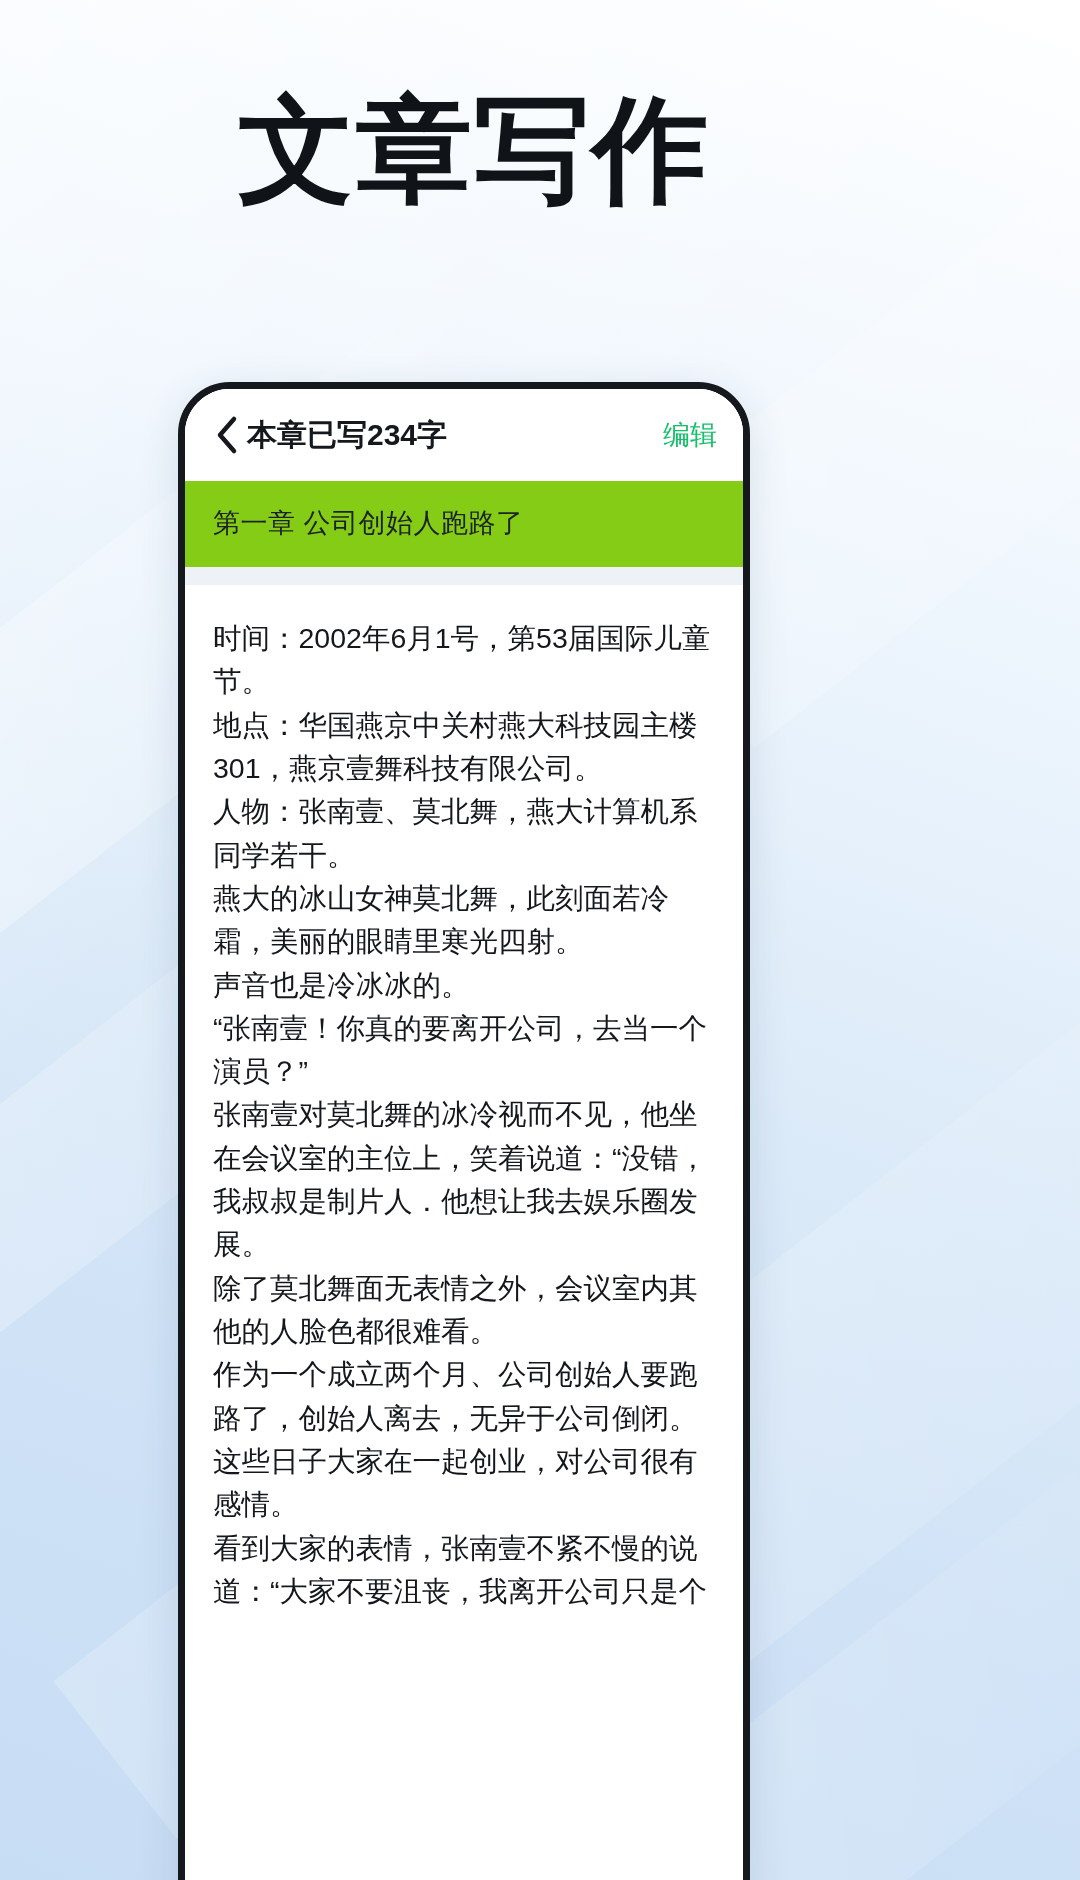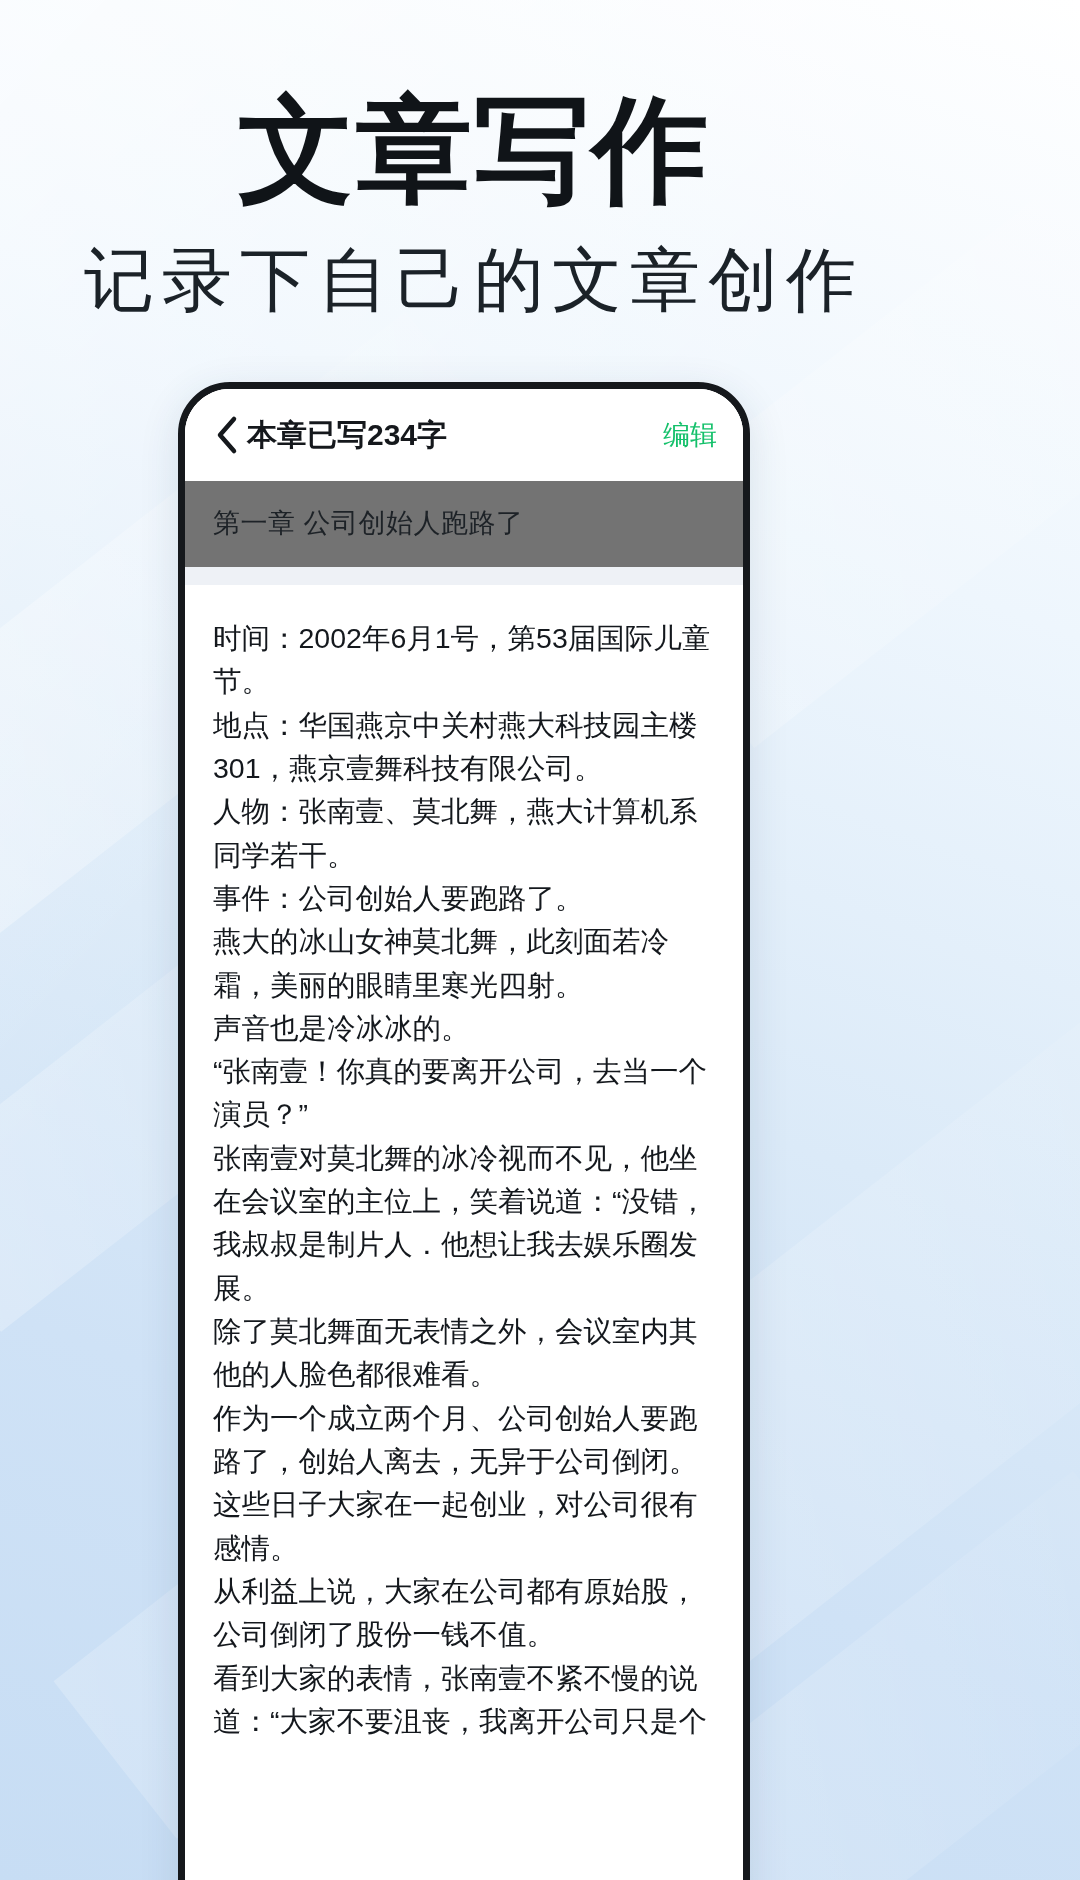--- a/index.html
+++ b/index.html
@@ -102,21 +102,21 @@
   .appbar-action {
     font-size: 27px;
     color: #13c06a;
     font-weight: 400;
     white-space: nowrap;
   }
 
   .chapter-title-row {
     flex: 0 0 auto;
     padding: 24px 28px 26px 28px;
-    background: #737373;
+    background: #84cc16;
   }
   .chapter-title {
     font-size: 27px;
     color: #1d2227;
     letter-spacing: .5px;
   }
   .divider-band {
     flex: 0 0 auto;
     height: 18px;
     background: #eef1f6;
@@ -140,21 +140,20 @@
 
 <div class="sheen a"></div>
 <div class="sheen b"></div>
 <div class="sheen c"></div>
 <div class="sheen d"></div>
 <div class="sheen e"></div>
 <div class="sheen f"></div>
 
 <div class="hero">
   <div class="hero-title">文章写作</div>
-  <div class="hero-subtitle">记录下自己的文章创作</div>
 </div>
 
 <div class="phone">
   <div class="phone-inner">
 
     <div class="appbar">
       <div class="back-icon">
         <svg width="26" height="40" viewBox="0 0 26 40" fill="none">
           <path d="M20 4 L6 20 L20 36" stroke="#15181c" stroke-width="4.5" stroke-linecap="round" stroke-linejoin="round"></path>
         </svg>
@@ -168,28 +167,26 @@
       <div class="chapter-title">第一章 公司创始人跑路了</div>
     </div>
 
     <div class="divider-band"></div>
 
     <div class="body-scroll">
       <div class="body-text">
         <p>时间：2002年6月1号，第53届国际儿童节。</p>
         <p>地点：华国燕京中关村燕大科技园主楼301，燕京壹舞科技有限公司。</p>
         <p>人物：张南壹、莫北舞，燕大计算机系同学若干。</p>
-        <p>事件：公司创始人要跑路了。</p>
         <p>燕大的冰山女神莫北舞，此刻面若冷霜，美丽的眼睛里寒光四射。</p>
         <p>声音也是冷冰冰的。</p>
         <p>“张南壹！你真的要离开公司，去当一个演员？”</p>
         <p>张南壹对莫北舞的冰冷视而不见，他坐在会议室的主位上，笑着说道：“没错，</p>
         <p>我叔叔是制片人．他想让我去娱乐圈发展。</p>
         <p>除了莫北舞面无表情之外，会议室内其他的人脸色都很难看。</p>
         <p>作为一个成立两个月、公司创始人要跑路了，创始人离去，无异于公司倒闭。</p>
         <p>这些日子大家在一起创业，对公司很有感情。</p>
-        <p>从利益上说，大家在公司都有原始股，公司倒闭了股份一钱不值。</p>
         <p>看到大家的表情，张南壹不紧不慢的说道：“大家不要沮丧，我离开公司只是个</p>
       </div>
     </div>
 
   </div>
 </div>
 
 </body></html>

